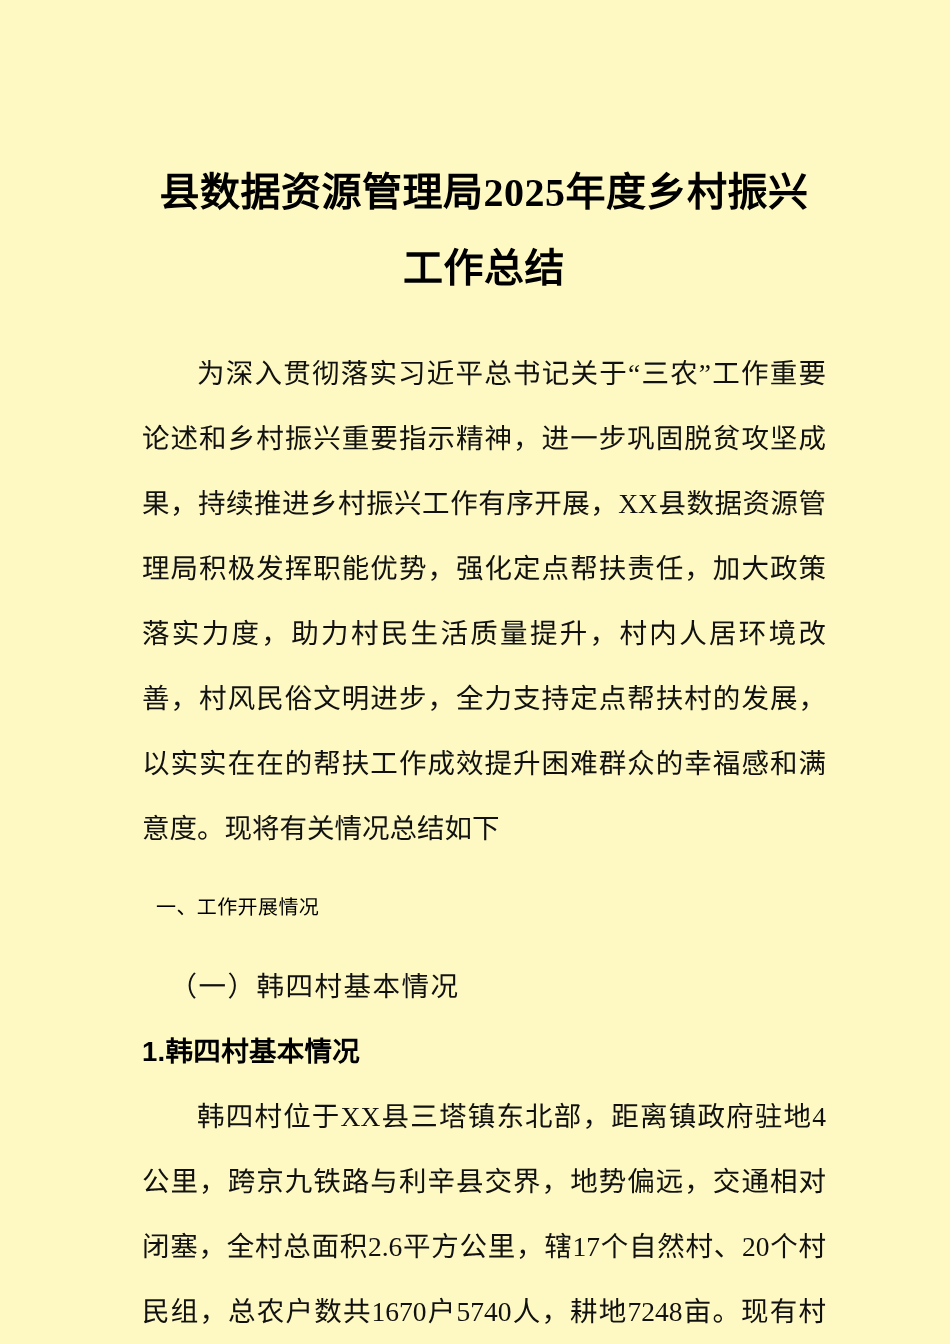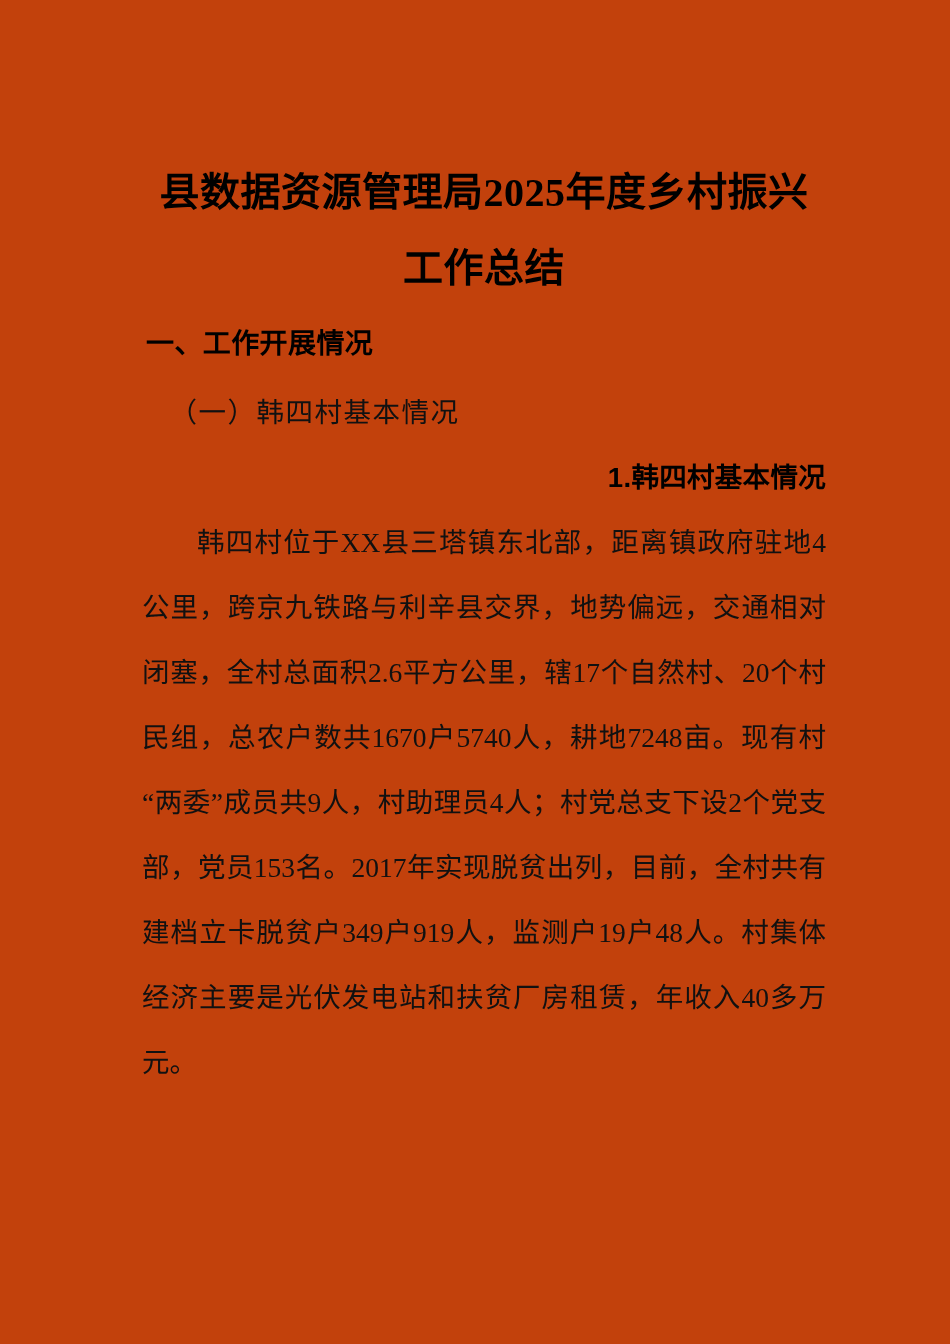--- a/index.html
+++ b/index.html
@@ -6,21 +6,21 @@
   html, body {
     margin: 0;
     padding: 0;
     background: #ffffff;
   }
 
   .page {
     position: relative;
     width: 950px;
     height: 1344px;
-    background: #c2410c;
+    background: #fef9c3;
     margin: 0 auto;
     overflow: hidden;
     box-sizing: border-box;
   }
 
   
   .content {
     position: absolute;
     left: 142px;
     top: 0;
@@ -55,26 +55,26 @@
     font-weight: 400;
   }
 
   .body-para.first-body {
     margin-top: 34px;
   }
 
   
   .h-level1 {
     font-family: "Liberation Sans", "DejaVu Sans", sans-serif;
-    font-size: 28px;
+    font-size: 20px;
     line-height: 65px;
-    font-weight: 700;
+    font-weight: 400;
     color: #000000;
     text-indent: 0;
-    margin: 4px;
+    margin: 14px;
     letter-spacing: 0.4px;
   }
 
   .h-level2 {
     font-family: "Liberation Serif", "DejaVu Serif", serif;
     font-size: 27.5px;
     line-height: 65px;
     font-weight: 400;
     color: #111111;
     text-indent: 1em;
@@ -84,31 +84,31 @@
 
   .h-level3 {
     font-family: "Liberation Sans", "DejaVu Sans", sans-serif;
     font-size: 27.5px;
     line-height: 65px;
     font-weight: 700;
     color: #000000;
     text-indent: 0;
     margin: 0;
     letter-spacing: 0.3px;
-    text-align: right;
   }
 </style>
 </head>
 <body>
 
 <div class="page">
   <div class="content">
 
     <h1 class="doc-title">县数据资源管理局2025年度乡村振兴工作总结</h1>
 
+    <p class="body-para first-body">为深入贯彻落实习近平总书记关于“三农”工作重要论述和乡村振兴重要指示精神，进一步巩固脱贫攻坚成果，持续推进乡村振兴工作有序开展，XX县数据资源管理局积极发挥职能优势，强化定点帮扶责任，加大政策落实力度，助力村民生活质量提升，村内人居环境改善，村风民俗文明进步，全力支持定点帮扶村的发展，以实实在在的帮扶工作成效提升困难群众的幸福感和满意度。现将有关情况总结如下</p>
 
     <h2 class="h-level1">一、工作开展情况</h2>
 
     <h3 class="h-level2">（一）韩四村基本情况</h3>
 
     <h4 class="h-level3">1.韩四村基本情况</h4>
 
     <p class="body-para">韩四村位于XX县三塔镇东北部，距离镇政府驻地4公里，跨京九铁路与利辛县交界，地势偏远，交通相对闭塞，全村总面积2.6平方公里，辖17个自然村、20个村民组，总农户数共1670户5740人，耕地7248亩。现有村“两委”成员共9人，村助理员4人；村党总支下设2个党支部，党员153名。2017年实现脱贫出列，目前，全村共有建档立卡脱贫户349户919人，监测户19户48人。村集体经济主要是光伏发电站和扶贫厂房租赁，年收入40多万元。</p>
 
   </div>

